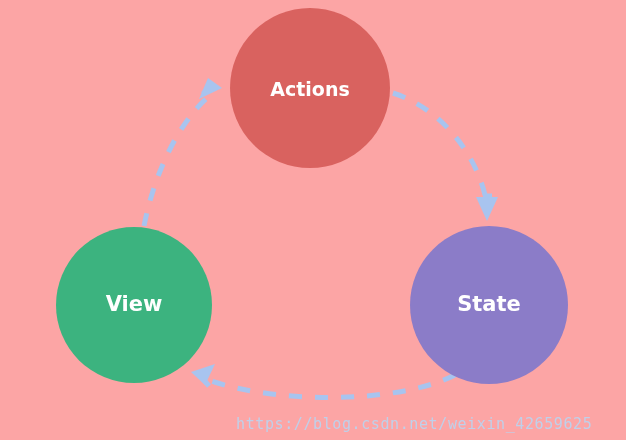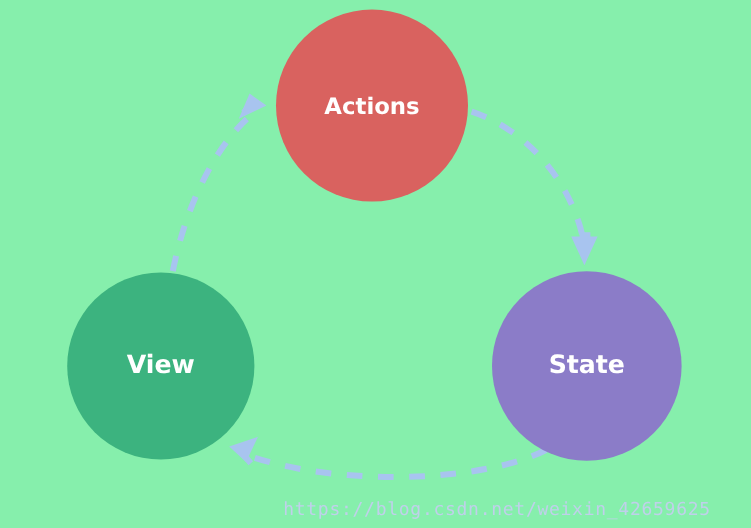--- a/index.html
+++ b/index.html
@@ -8,21 +8,21 @@
     padding: 0;
     background: #ffffff;
   }
   body {
     font-family: "Liberation Sans", sans-serif;
   }
   #canvas {
     position: relative;
     width: 626px;
     height: 440px;
-    background: #86efac;
+    background: #fca5a5;
     overflow: hidden;
   }
   #diagram-svg {
     position: absolute;
     left: 0;
     top: 0;
     width: 626px;
     height: 440px;
   }
   .node-label {

